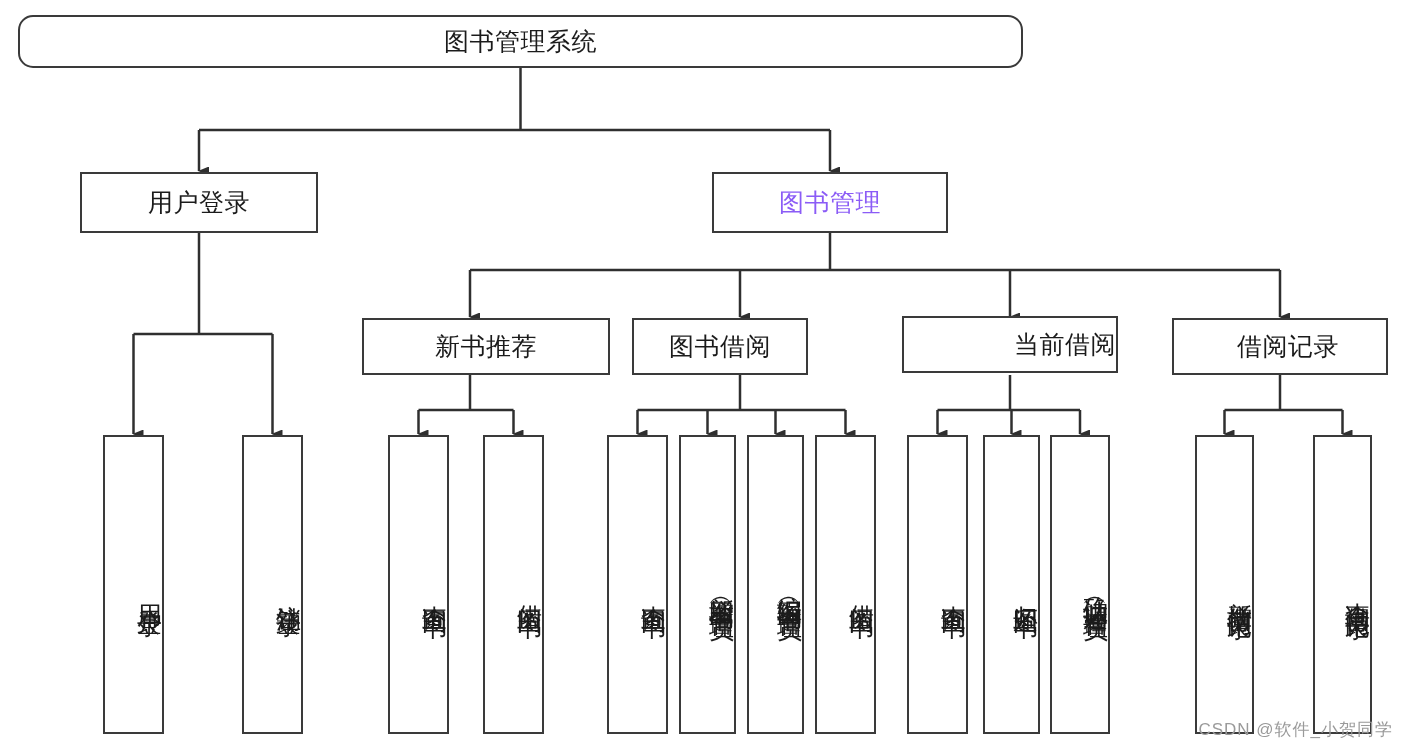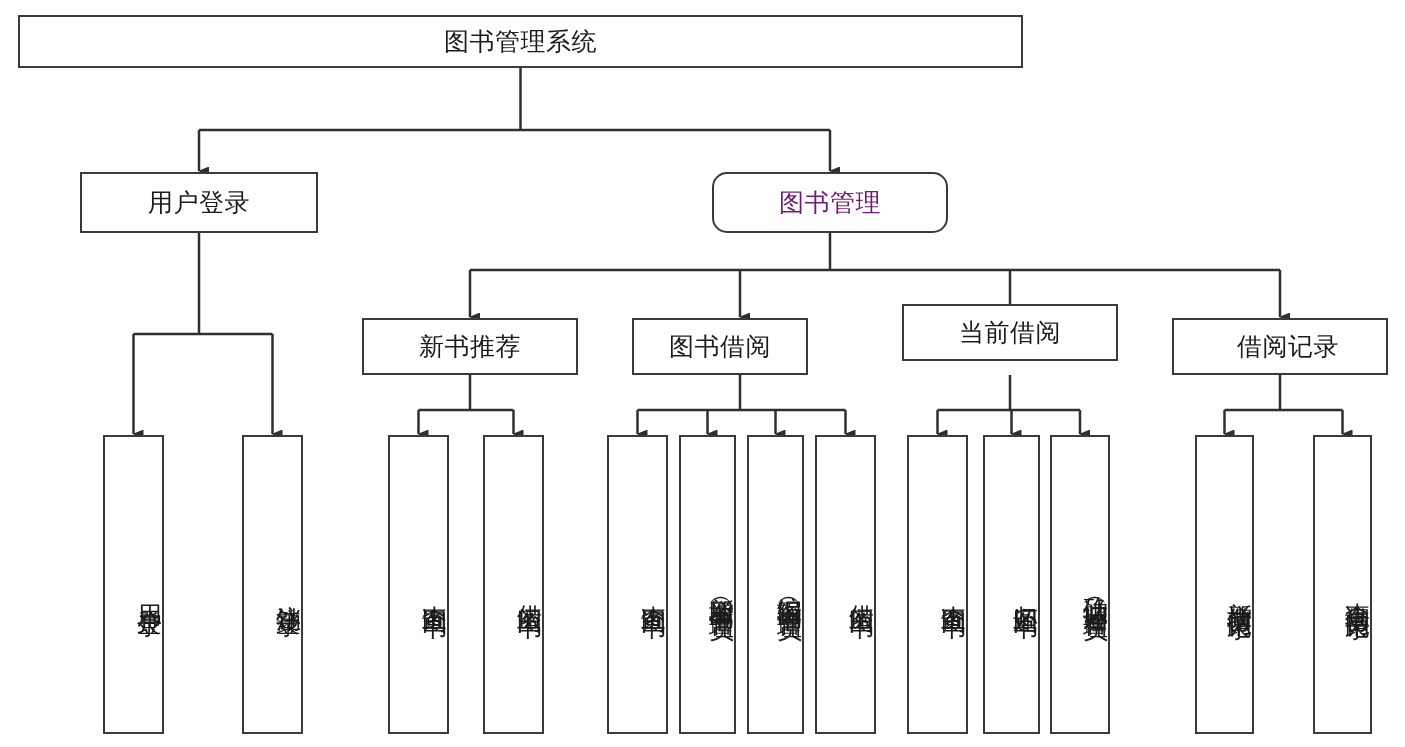--- a/index.html
+++ b/index.html
@@ -112,36 +112,36 @@
         <line x1="1011.5" y1="410" x2="1011.5" y2="434" stroke="#2f2f2f" stroke-width="2.5" marker-end="url(#arrowhead)"></line>
         <line x1="1080" y1="410" x2="1080" y2="434" stroke="#2f2f2f" stroke-width="2.5" marker-end="url(#arrowhead)"></line>
         <line x1="1280" y1="375" x2="1280" y2="410" stroke="#2f2f2f" stroke-width="2.5"></line>
         <line x1="1224.5" y1="410" x2="1342.5" y2="410" stroke="#2f2f2f" stroke-width="2.5"></line>
         <line x1="1224.5" y1="410" x2="1224.5" y2="434" stroke="#2f2f2f" stroke-width="2.5" marker-end="url(#arrowhead)"></line>
         <line x1="1342.5" y1="410" x2="1342.5" y2="434" stroke="#2f2f2f" stroke-width="2.5" marker-end="url(#arrowhead)"></line>
       </g>
   </svg>
 
   <div id="nodes-layer">
-      <div class="node horiz" style="left: 18px; top: 15px; width: 1005px; height: 53px; border-color: rgb(58, 58, 58); background: rgb(255, 255, 255); color: rgb(27, 27, 27);">
+      <div class="node horiz" style="left: 18px; top: 15px; width: 1005px; height: 53px; border-color: rgb(58, 58, 58); background: rgb(255, 255, 255); color: rgb(27, 27, 27); border-radius: 15px;">
         <span class="label">图书管理系统</span>
       </div>
       <div class="node horiz" style="left: 80px; top: 172px; width: 238px; height: 61px; border-color: rgb(58, 58, 58); background: rgb(255, 255, 255); color: rgb(27, 27, 27);">
         <span class="label">用户登录</span>
       </div>
-      <div class="node horiz" style="left: 712px; top: 172px; width: 236px; height: 61px; border-color: rgb(58, 58, 58); background: rgb(255, 255, 255); color: #701a75; border-radius: 15px;">
+      <div class="node horiz" style="left: 712px; top: 172px; width: 236px; height: 61px; border-color: rgb(58, 58, 58); background: rgb(255, 255, 255); color: #8b5cf6;">
         <span class="label">图书管理</span>
       </div>
-      <div class="node horiz" style="left: 362px; top: 318px; width: 216px; height: 57px; border-color: rgb(58, 58, 58); background: rgb(255, 255, 255); color: rgb(27, 27, 27);">
+      <div class="node horiz" style="left: 362px; top: 318px; width: 248px; height: 57px; border-color: rgb(58, 58, 58); background: rgb(255, 255, 255); color: rgb(27, 27, 27);">
         <span class="label">新书推荐</span>
       </div>
       <div class="node horiz" style="left: 632px; top: 318px; width: 176px; height: 57px; border-color: rgb(58, 58, 58); background: rgb(255, 255, 255); color: rgb(27, 27, 27);">
         <span class="label">图书借阅</span>
       </div>
-      <div class="node horiz" style="left: 902px; top: 304px; width: 216px; height: 57px; border-color: rgb(58, 58, 58); background: rgb(255, 255, 255); color: rgb(27, 27, 27);">
+      <div class="node horiz" style="left: 902px; top: 316px; width: 216px; height: 57px; border-color: rgb(58, 58, 58); background: rgb(255, 255, 255); color: rgb(27, 27, 27); justify-content: flex-end;">
         <span class="label">当前借阅</span>
       </div>
       <div class="node horiz" style="left: 1172px; top: 318px; width: 216px; height: 57px; border-color: rgb(58, 58, 58); background: rgb(255, 255, 255); color: rgb(27, 27, 27); padding-left: 16px;">
         <span class="label">借阅记录</span>
       </div>
       <div class="node vert" style="left: 103px; top: 435px; width: 61px; height: 299px; border-color: rgb(58, 58, 58); background: rgb(255, 255, 255); color: rgb(27, 27, 27);">
         <span class="label">用户登录</span>
       </div>
       <div class="node vert" style="left: 242px; top: 435px; width: 61px; height: 299px; border-color: rgb(58, 58, 58); background: rgb(255, 255, 255); color: rgb(27, 27, 27);">
         <span class="label">注销登录</span>
@@ -174,13 +174,14 @@
         <span class="label">确认归还（管理员）</span>
       </div>
       <div class="node vert" style="left: 1195px; top: 435px; width: 59px; height: 299px; border-color: rgb(58, 58, 58); background: rgb(255, 255, 255); color: rgb(27, 27, 27);">
         <span class="label">新增借阅记录</span>
       </div>
       <div class="node vert" style="left: 1313px; top: 435px; width: 59px; height: 299px; border-color: rgb(58, 58, 58); background: rgb(255, 255, 255); color: rgb(27, 27, 27);">
         <span class="label">查询借阅记录</span>
       </div>
     </div>
 
+  <div id="watermark">CSDN @软件_小贺同学</div>
 </div>
 
 </body></html>

